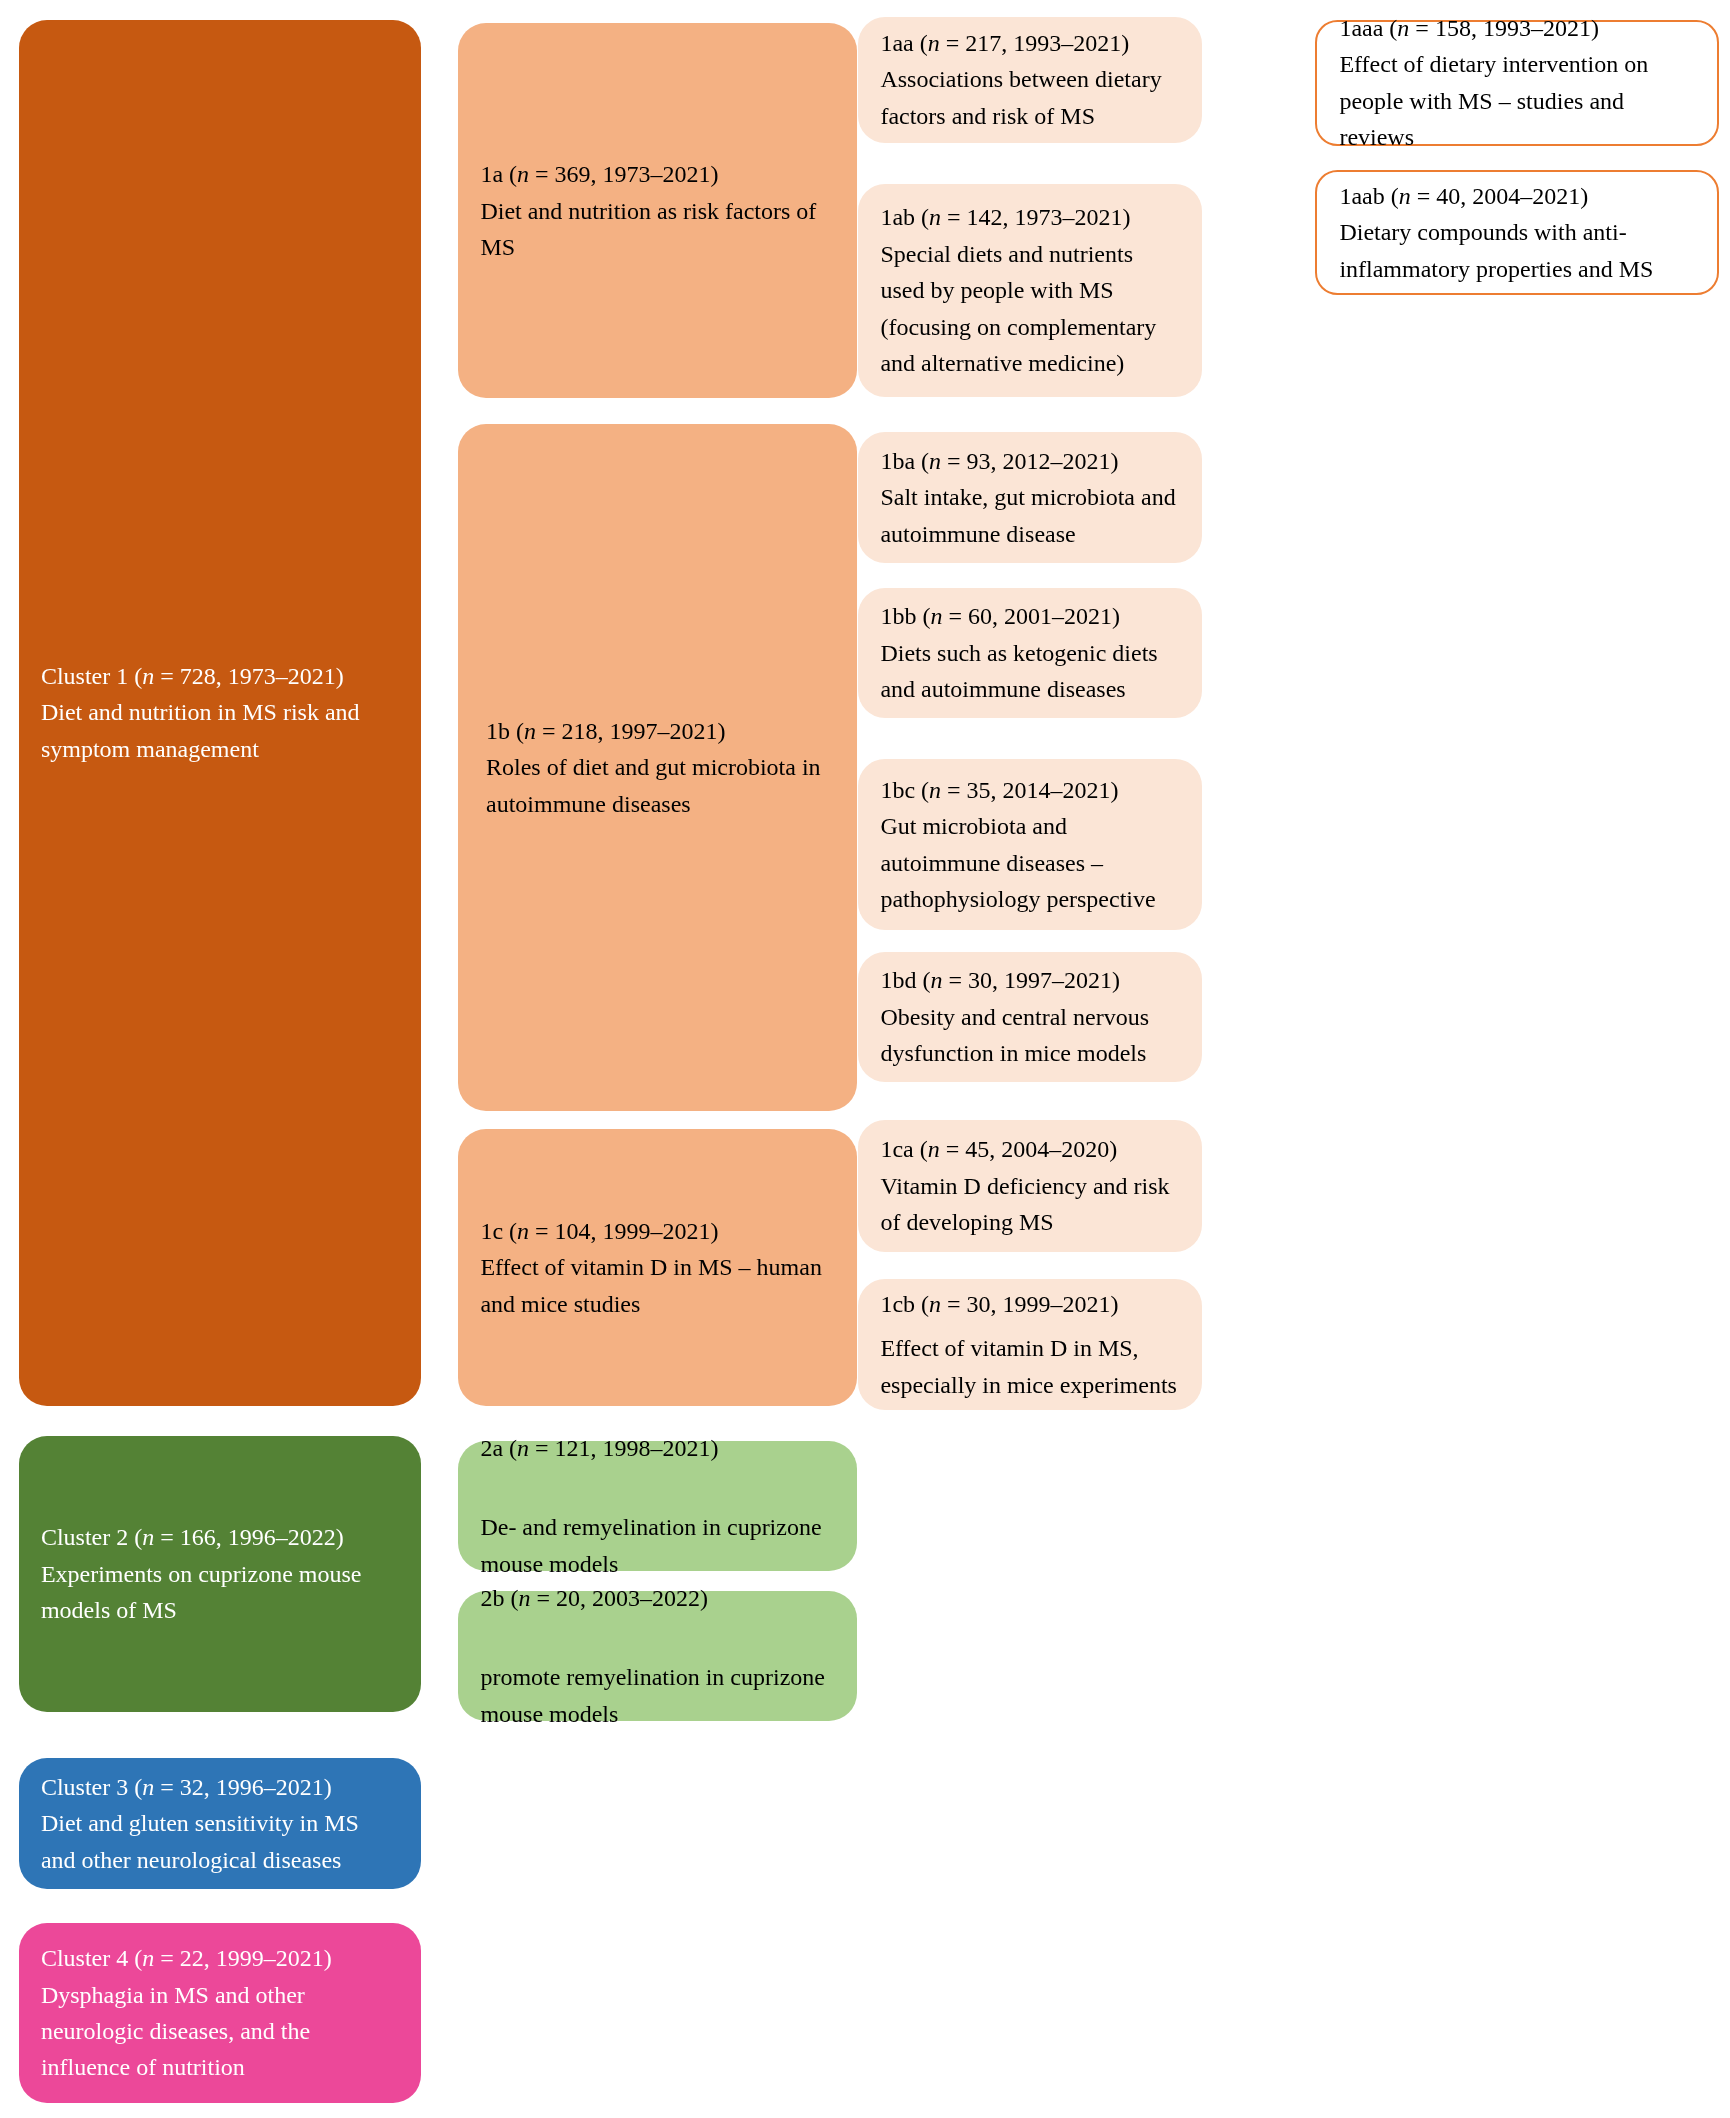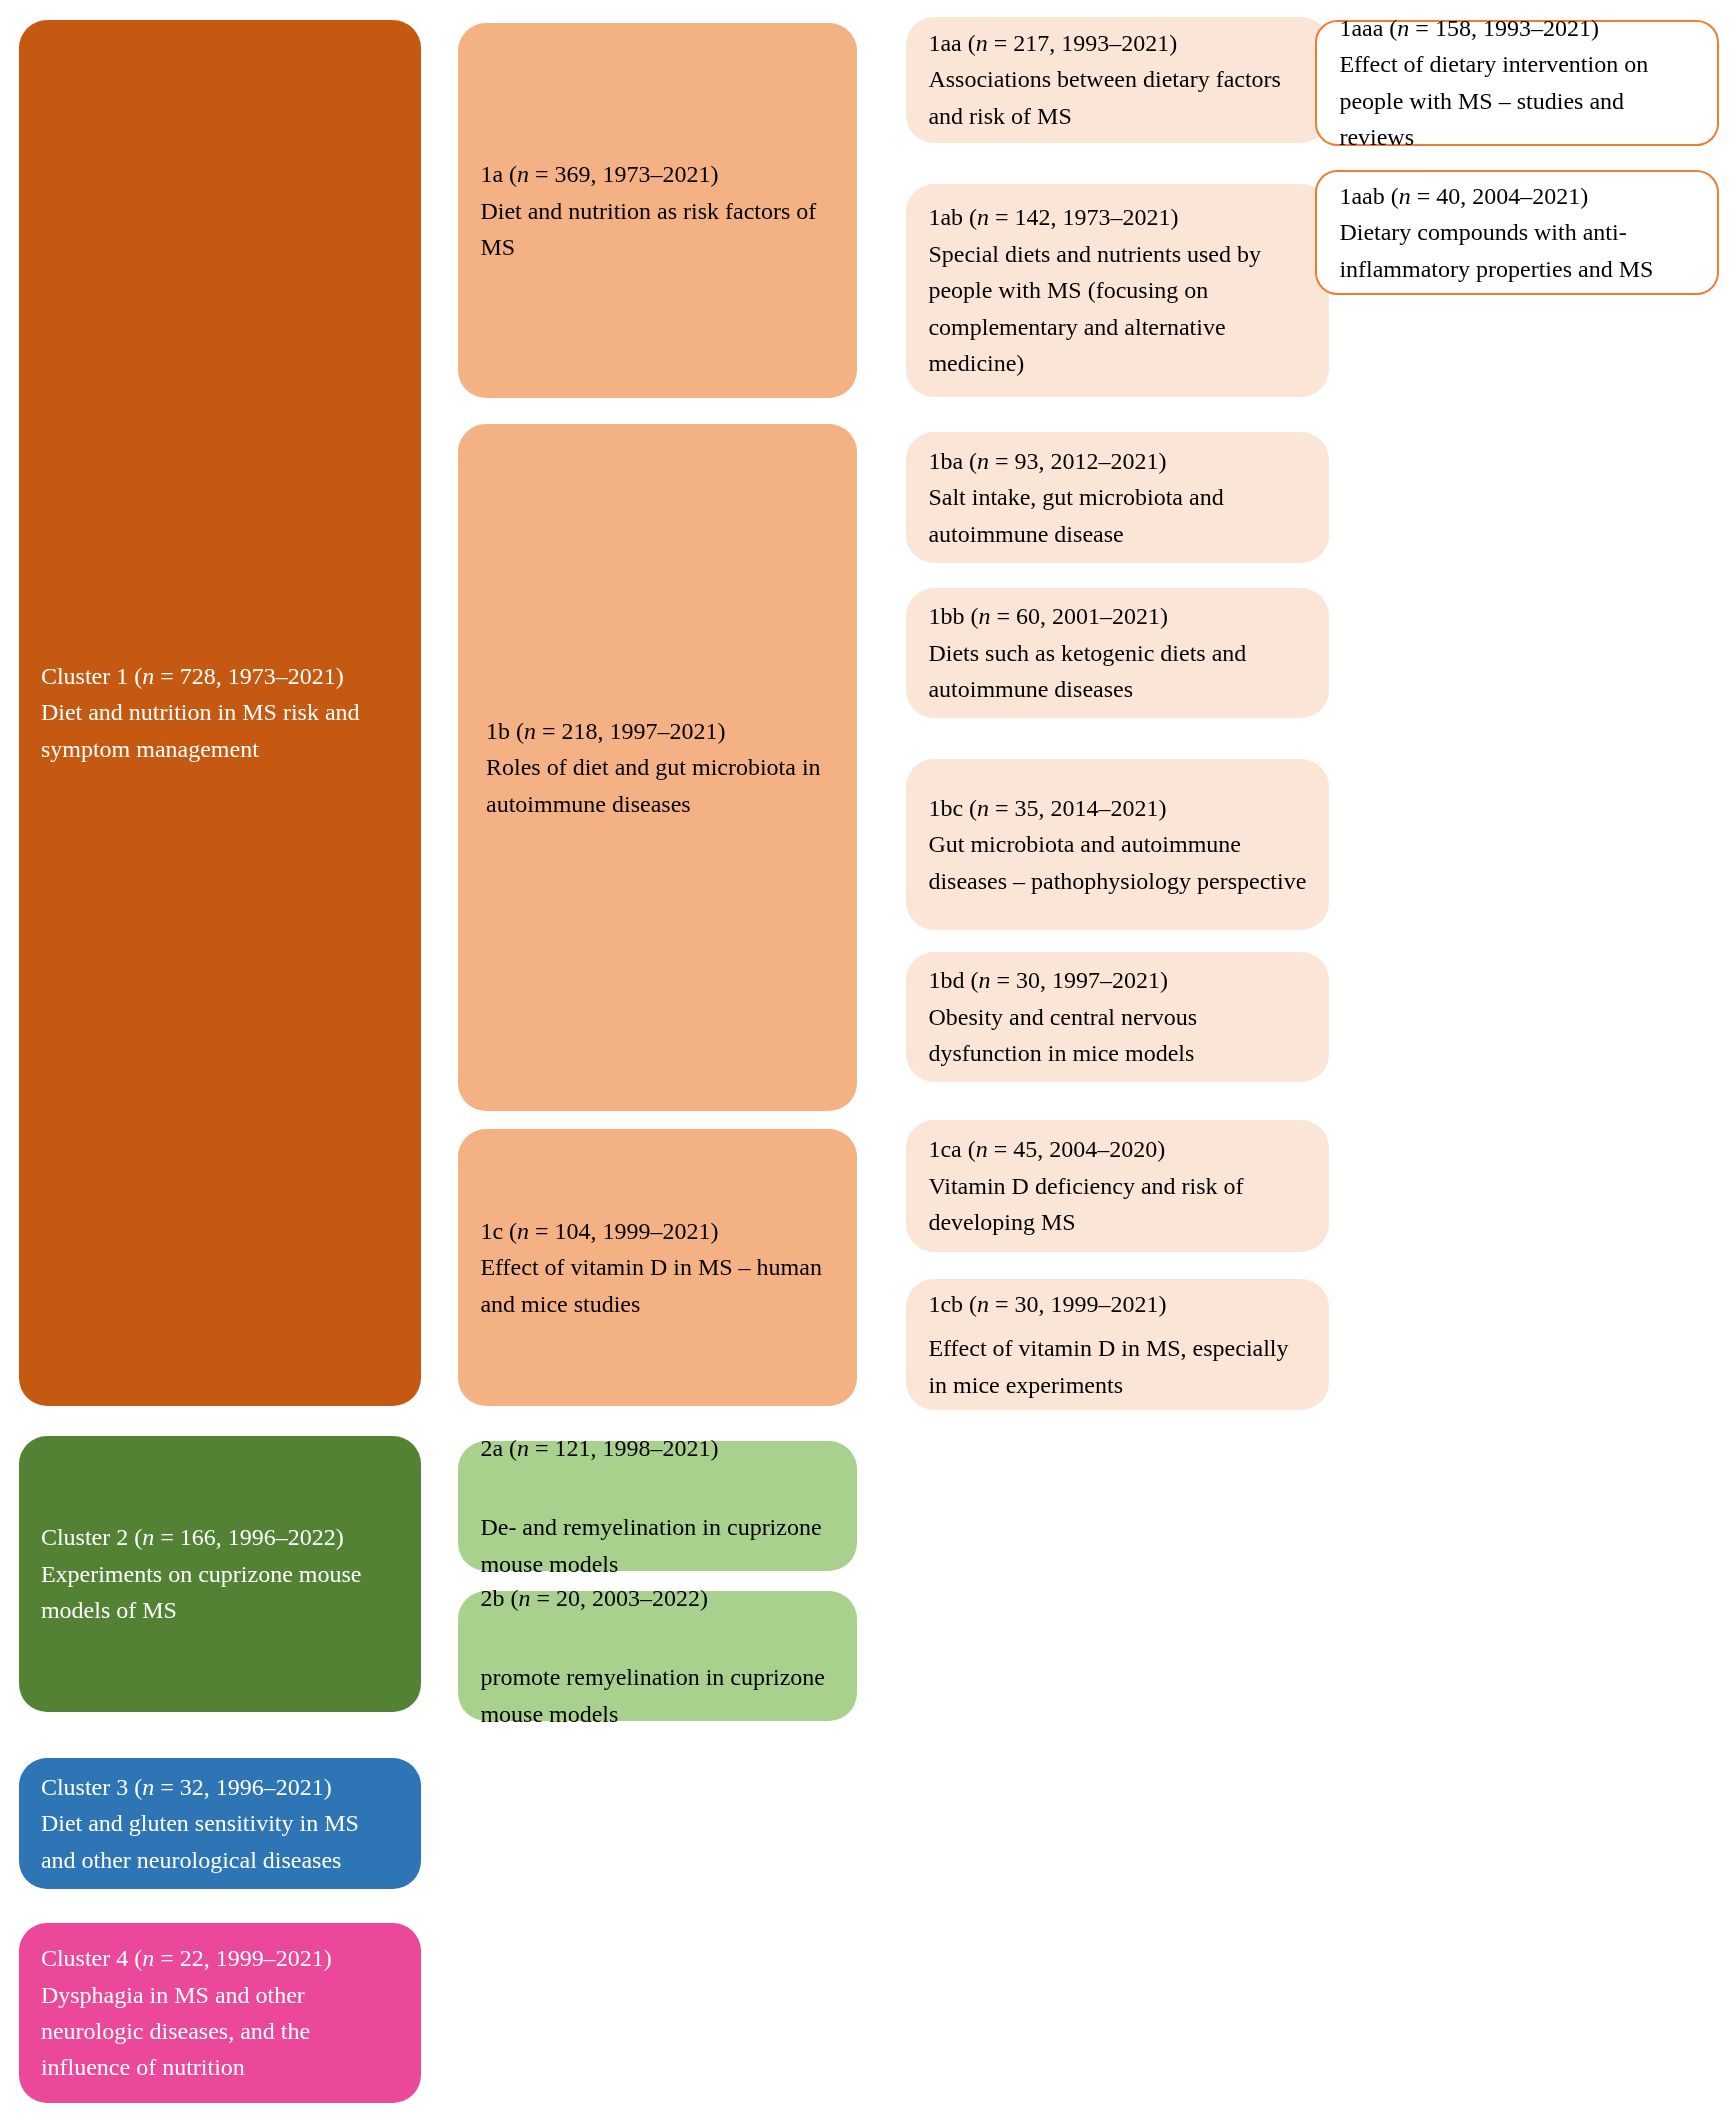--- a/index.html
+++ b/index.html
@@ -54,21 +54,21 @@
     color: #000;
     border: 2.4px solid #ed7d31;
     border-radius: 22.4px;
   }
 
   .ln { display: block; white-space: pre-wrap; }
 
   
   .col1 { left: 18.5px;   width: 402px;  }
   .col2 { left: 458px;  width: 399px;  }
-  .col3 { left: 906px; width: 423px;  }
+  .col3 { left: 858px; width: 344px; border-radius: 27px;  }
   .col4 { left: 1315px; width: 404px;  }
 
   
   #cluster1 { top: 19.5px;   height: 1386px; }
   #cluster2 { top: 1436px; height: 276px;  }
   #cluster3 { top: 1758px; height: 131px;  }
   #cluster4 { top: 1923px; height: 180px;  }
 
   #n1a { top: 23.4px;   height: 375px;  }
   #n1b { top: 424px;  height: 687px; padding-left: 28px; }

